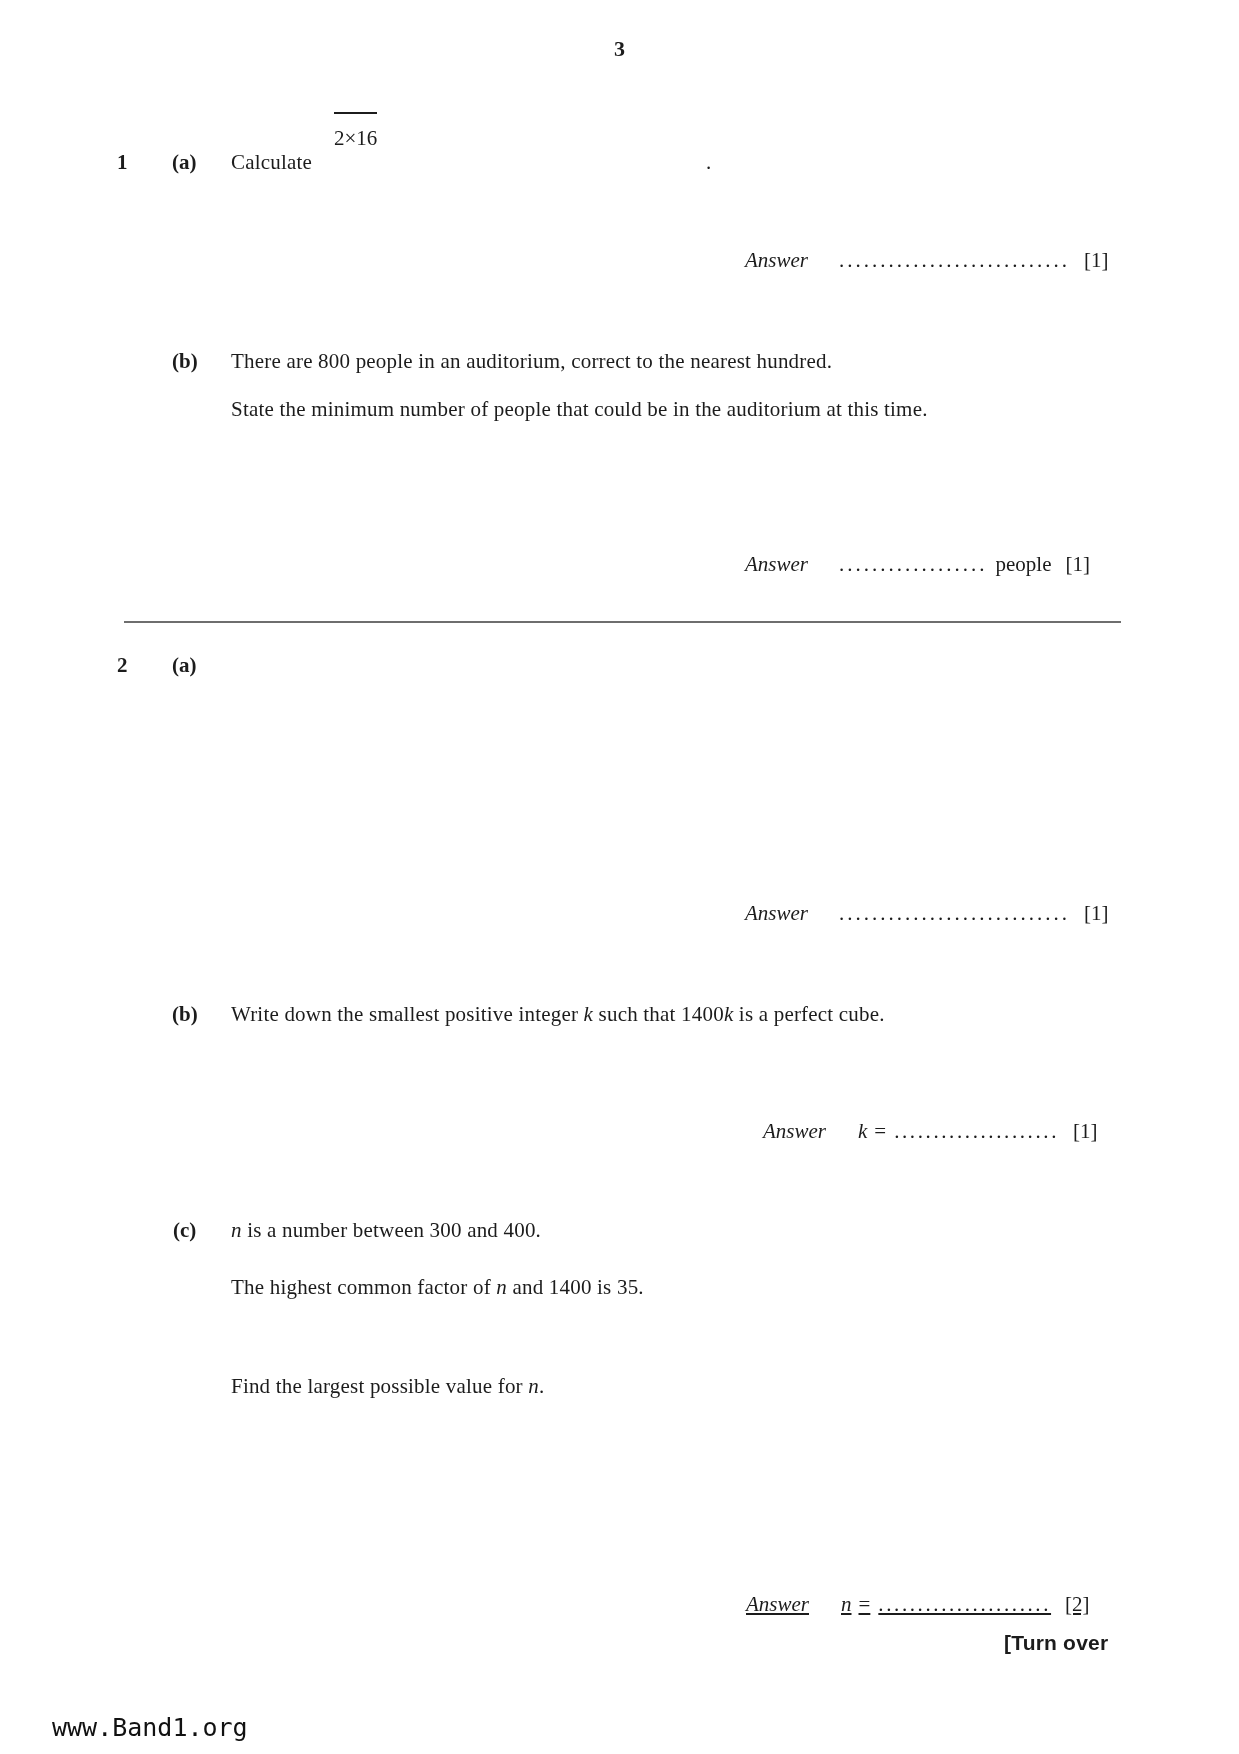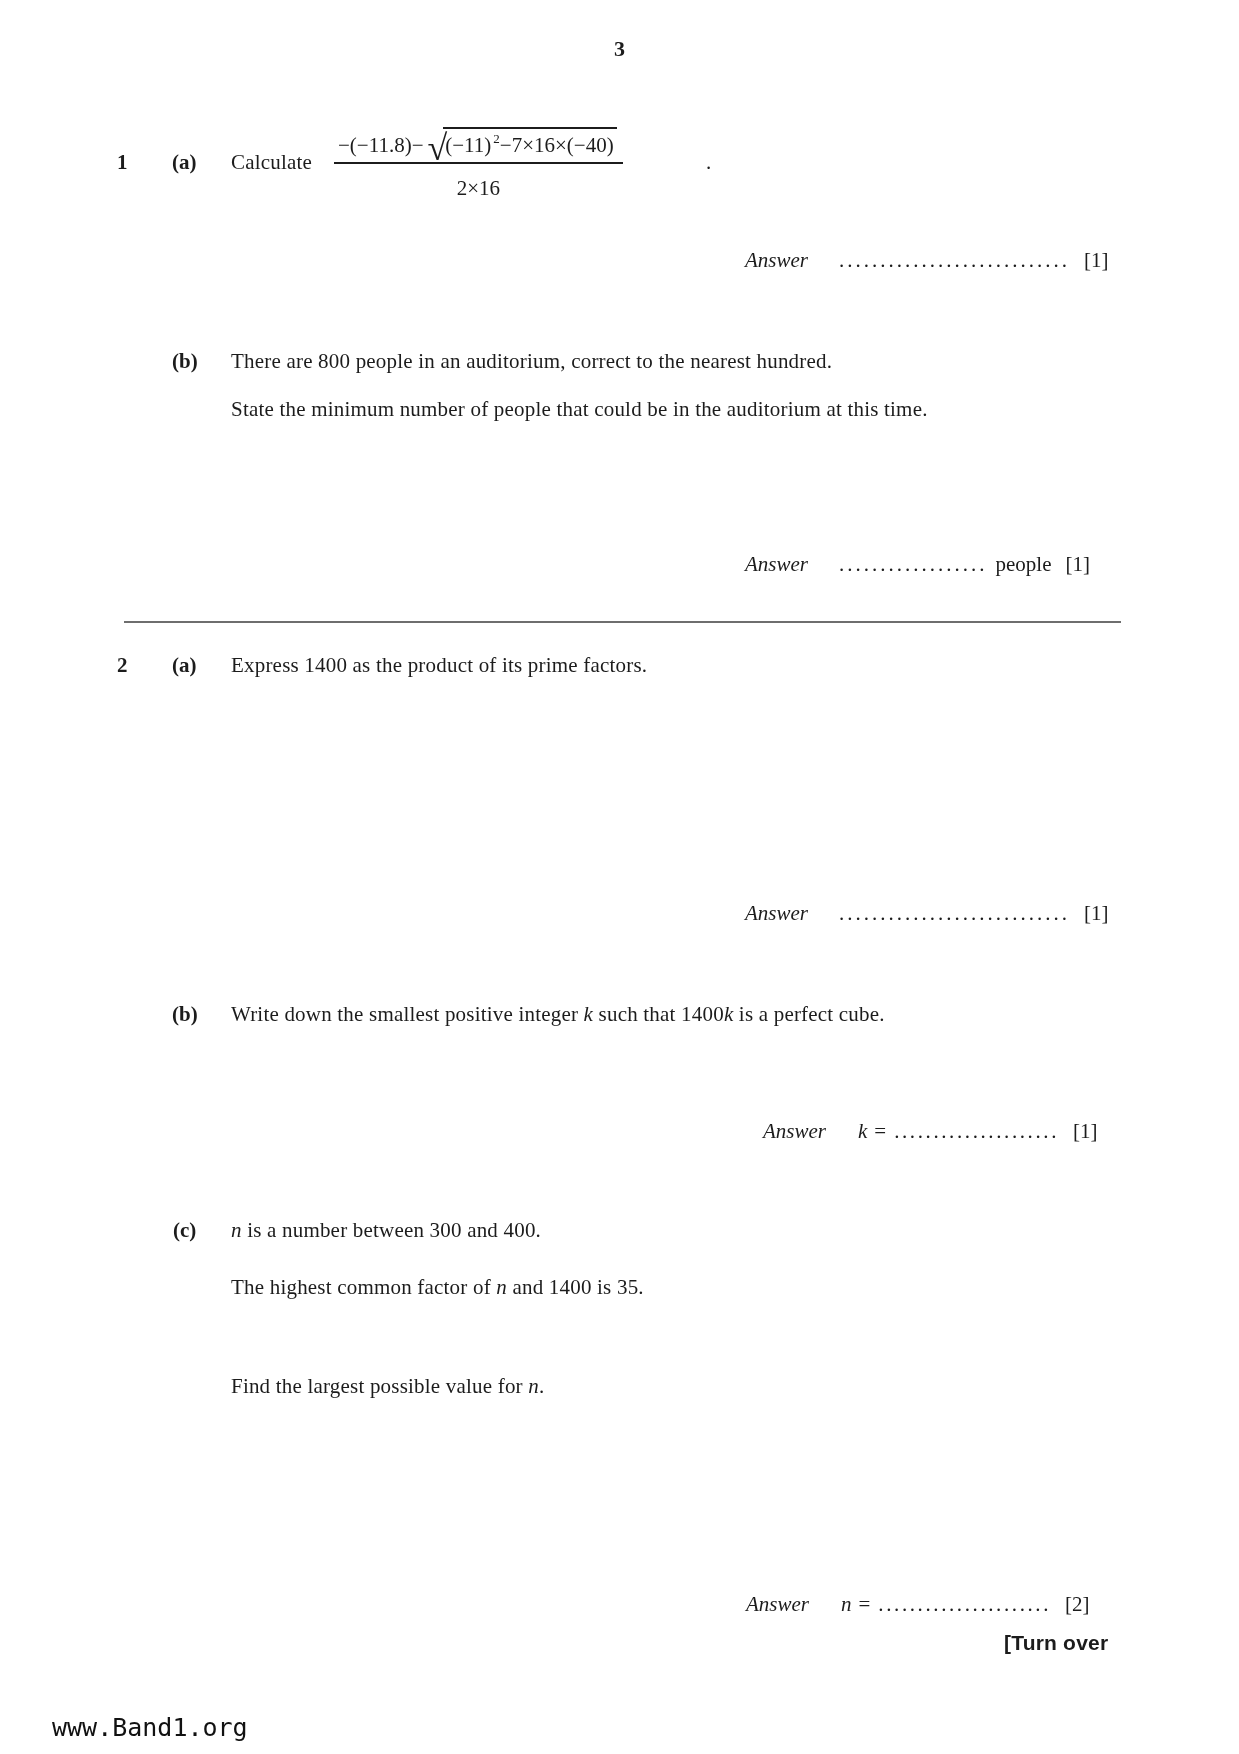--- a/index.html
+++ b/index.html
@@ -82,29 +82,20 @@
 
 <div class="page">
 
   <div class="abs pagenum">3</div>
 
   <div class="abs qnum" style="left:117px; top:150px;">1</div>
   <div class="abs partlabel" style="left:172px; top:150px;">(a)</div>
   <div class="abs qtext" style="left:231px; top:150px;">Calculate</div>
 
   <div class="abs frac">
-    <div class="num">
-      <span>−(−11.8)−</span>
-      <span class="sqrt">
-        <span class="sqrt-sign">√</span>
-        <span class="radicand">
-          <span>(−11)</span><span class="sup">2</span><span>−7×16×(−40)</span>
-        </span>
-      </span>
-    </div>
     <div class="bar"></div>
     <div class="den">2×16</div>
   </div>
   <div class="abs period" style="left:706px; top:150px;">.</div>
 
   <div class="abs answer-row" style="left:745px; top:248px;">
     <span class="answer-label">Answer</span><span class="dots">............................</span><span class="marks">[1]</span>
   </div>
 
   <div class="abs partlabel" style="left:172px; top:349px;">(b)</div>
@@ -112,21 +103,20 @@
   <div class="abs qtext" style="left:231px; top:397px;">State the minimum number of people that could be in the auditorium at this time.</div>
 
   <div class="abs answer-row" style="left:745px; top:552px;">
     <span class="answer-label">Answer</span><span class="dots">..................</span><span class="unit">people</span><span class="marks">[1]</span>
   </div>
 
   <div class="abs divider"></div>
 
   <div class="abs qnum" style="left:117px; top:653px;">2</div>
   <div class="abs partlabel" style="left:172px; top:653px;">(a)</div>
-  <div class="abs qtext" style="left:231px; top:653px;">Express 1400 as the product of its prime factors.</div>
 
   <div class="abs answer-row" style="left:745px; top:901px;">
     <span class="answer-label">Answer</span><span class="dots">............................</span><span class="marks">[1]</span>
   </div>
 
   <div class="abs partlabel" style="left:172px; top:1002px;">(b)</div>
   <div class="abs qtext" style="left:231px; top:1002px;">
     <span>Write down the smallest positive integer </span><span class="var">k</span><span> such that 1400</span><span class="var">k</span><span> is a perfect cube.</span>
   </div>
 
@@ -138,20 +128,20 @@
   <div class="abs qtext" style="left:231px; top:1218px;">
     <span class="var">n</span><span> is a number between 300 and 400.</span>
   </div>
   <div class="abs qtext" style="left:231px; top:1275px;">
     <span>The highest common factor of </span><span class="var">n</span><span> and 1400 is 35.</span>
   </div>
   <div class="abs qtext" style="left:231px; top:1374px;">
     <span>Find the largest possible value for </span><span class="var">n</span><span>.</span>
   </div>
 
-  <div class="abs answer-row" style="left:746px; top:1592px;">
+  <div class="abs answer-row" style="left:746px; top:1592px;text-decoration:underline;">
     <span class="answer-label">Answer</span><span class="ansvar">n</span><span class="anseq">=</span><span class="dots tight">......................</span><span class="marks">[2]</span>
   </div>
 
   <div class="abs turnover">[Turn over</div>
   <div class="abs watermark">www.Band1.org</div>
 
 </div>
 
 </body></html>

